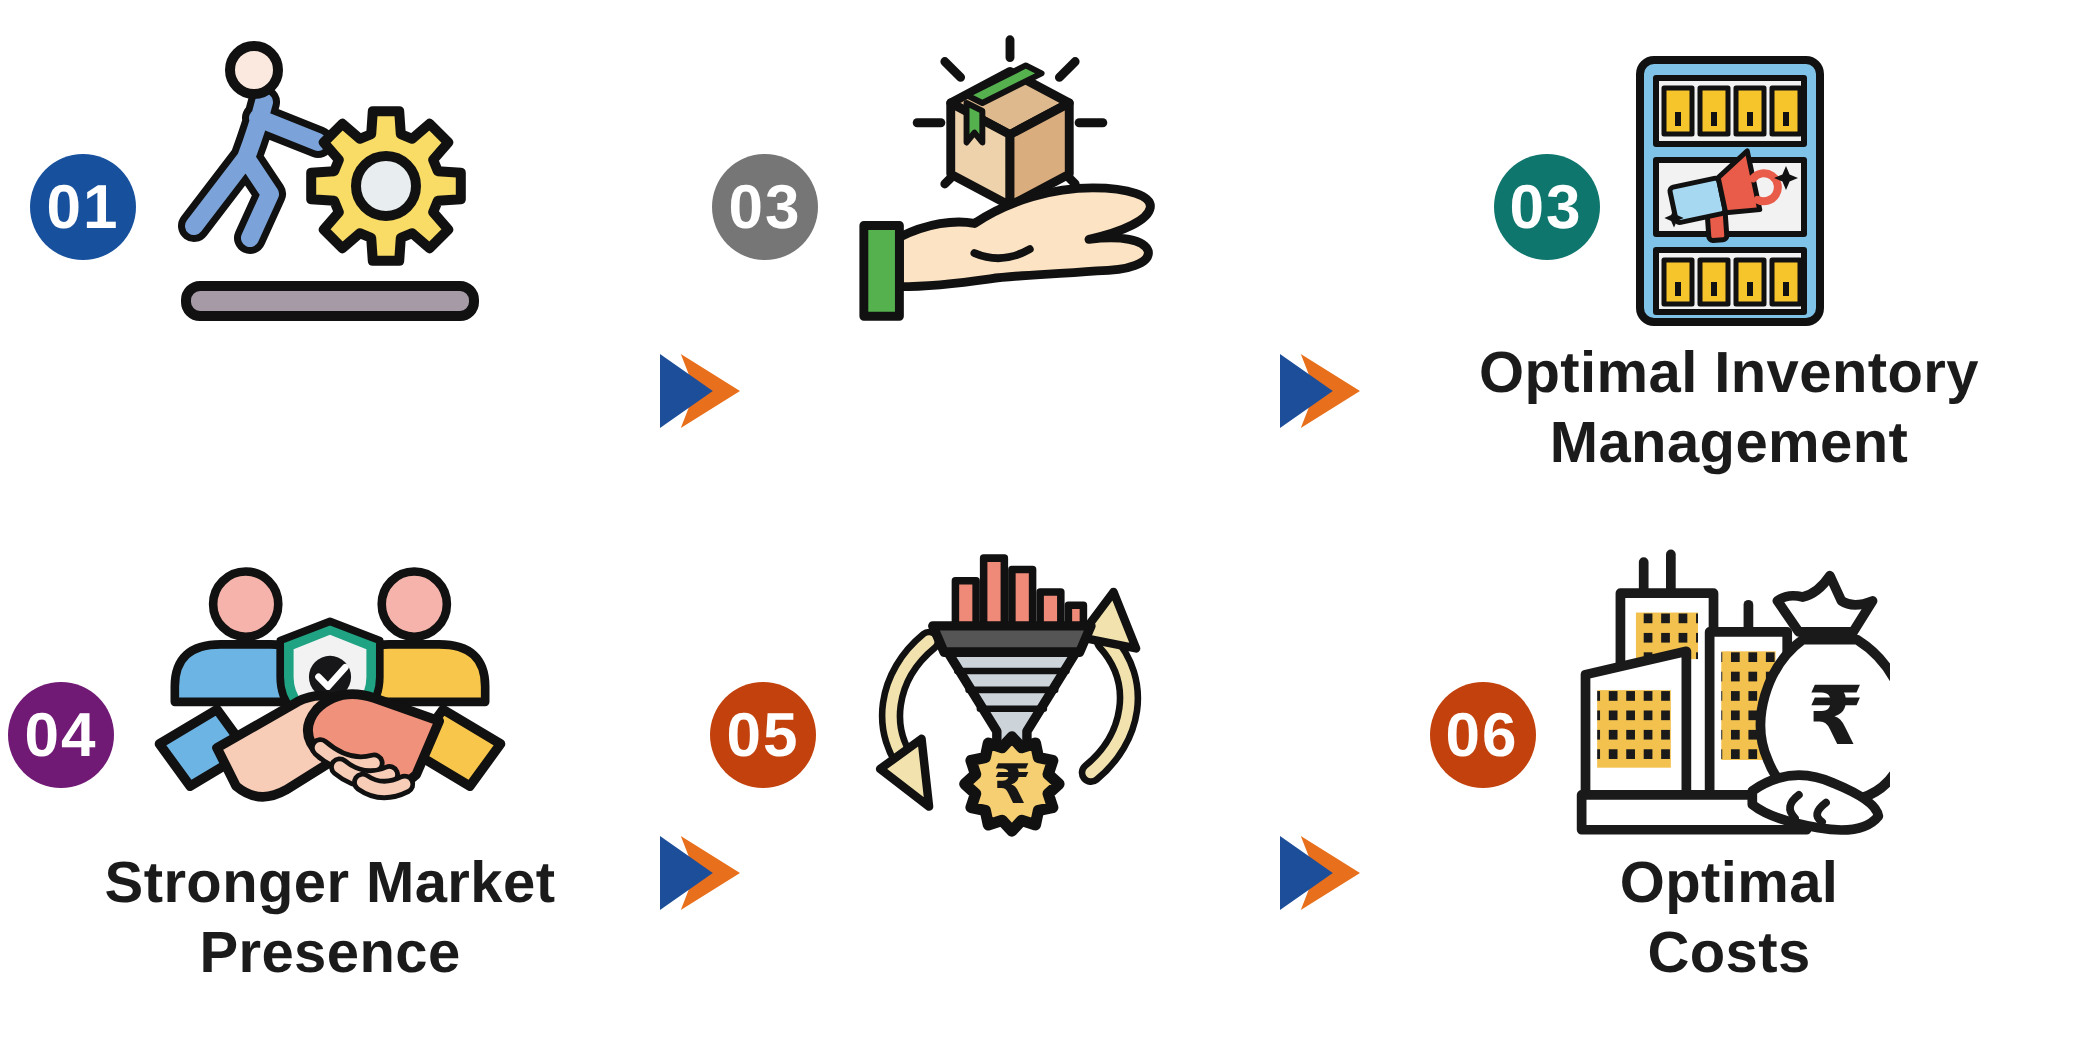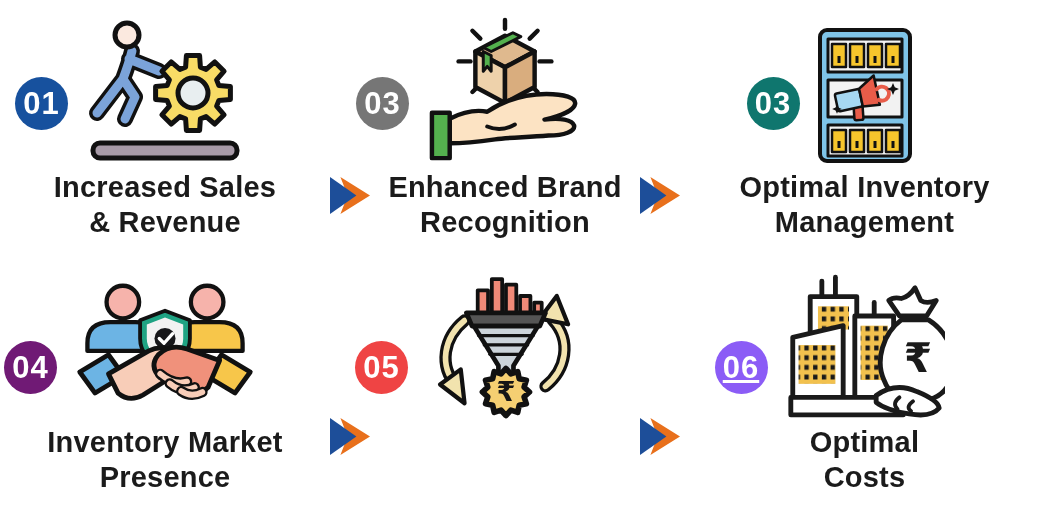--- a/index.html
+++ b/index.html
@@ -53,22 +53,20 @@
           <path d="M47,36 C44,48 41,56 38,64 M44,44 L74,56 M38,64 L12,98 M38,64 L50,82 L40,104" fill="none" stroke="#111" stroke-width="16"></path>
           <path d="M47,36 C44,48 41,56 38,64 M44,44 L74,56 M38,64 L12,98 M38,64 L50,82 L40,104" fill="none" stroke="#7ba3d9" stroke-width="9"></path>
           <circle cx="42" cy="20" r="12" fill="#fbe9df" stroke="#111" stroke-width="5"></circle>
           <g transform="translate(108,78)">
             <path d="M25.9,-7.4 L37.4,-6.6 L37.4,6.6 L25.9,7.4 L23.6,13.1 L31.1,21.8 L21.8,31.1 L13.1,23.6 L7.4,25.9 L6.6,37.4 L-6.6,37.4 L-7.4,25.9 L-13.1,23.6 L-21.8,31.1 L-31.1,21.8 L-23.6,13.1 L-25.9,7.4 L-37.4,6.6 L-37.4,-6.6 L-25.9,-7.4 L-23.6,-13.1 L-31.1,-21.8 L-21.8,-31.1 L-13.1,-23.6 L-7.4,-25.9 L-6.6,-37.4 L6.6,-37.4 L7.4,-25.9 L13.1,-23.6 L21.8,-31.1 L31.1,-21.8 L23.6,-13.1 Z" fill="#f8dc66" stroke="#111" stroke-width="5"></path>
             <circle cx="0" cy="0" r="15" fill="#e8eef0" stroke="#111" stroke-width="5"></circle>
           </g>
         </g>
       </svg>
     </div>
-    <div class="label">Increased Sales
-&amp; Revenue</div>
   </div>
 
   <div class="arrow-cell r1">
     <div class="arrow">
       <div class="part-orange" style="background: rgb(232, 112, 28);"></div>
       <div class="part-blue" style="background: rgb(29, 78, 153);"></div>
     </div>
   </div>
 
   <div class="item r1">
@@ -92,22 +90,20 @@
           <polygon points="50,34 80,50 80,86 50,70" fill="#eed2ab" stroke="#111" stroke-width="4.5"></polygon>
           <polygon points="80,50 110,34 110,70 80,86" fill="#d9ad7e" stroke="#111" stroke-width="4.5"></polygon>
           <polygon points="58,30 88,15 96,19 66,34" fill="#54b14e" stroke="#111" stroke-width="3"></polygon>
           <polygon points="58,34 66,38 66,54 62,49 58,54" fill="#54b14e" stroke="#111" stroke-width="3"></polygon>
           <path d="M24,102 C38,95 52,93 62,95 C80,83 102,77 122,77 C140,77 152,81 151,87 C150,93 138,99 120,103 C136,101 148,103 150,109 C151,115 140,119 124,119 C100,121 84,121 70,123 C56,125 40,127 24,127 Z" fill="#fce3c3" stroke="#111" stroke-width="4.5"></path>
           <path d="M62,110 q14,6 28,-2" fill="none" stroke="#111" stroke-width="4"></path>
           <rect x="6" y="96" width="18" height="46" fill="#54b14e" stroke="#111" stroke-width="4.5"></rect>
         </g>
       </svg>
     </div>
-    <div class="label">Enhanced Brand
-Recognition</div>
   </div>
 
   <div class="arrow-cell r1">
     <div class="arrow">
       <div class="part-orange" style="background: rgb(232, 112, 28);"></div>
       <div class="part-blue" style="background: rgb(29, 78, 153);"></div>
     </div>
   </div>
 
   <div class="item r1">
@@ -181,34 +177,34 @@
           <path d="M152,86 L118,74 Q100,68 88,80 Q78,92 90,104 L116,118 Q130,124 140,114 Z" fill="#f0917b" stroke="#111" stroke-width="5"></path>
           <path d="M90,100 Q104,112 118,108" fill="none" stroke="#111" stroke-width="11"></path>
           <path d="M90,100 Q104,112 118,108" fill="none" stroke="#f8cdb8" stroke-width="6"></path>
           <path d="M100,110 Q112,120 126,114" fill="none" stroke="#111" stroke-width="11"></path>
           <path d="M100,110 Q112,120 126,114" fill="none" stroke="#f8cdb8" stroke-width="6"></path>
           <path d="M112,118 Q122,125 134,119" fill="none" stroke="#111" stroke-width="11"></path>
           <path d="M112,118 Q122,125 134,119" fill="none" stroke="#f8cdb8" stroke-width="6"></path>
         </g>
       </svg>
     </div>
-    <div class="label">Inventory Market
+    <div class="label">Stronger Market
 Presence</div>
   </div>
 
   <div class="arrow-cell r2">
     <div class="arrow">
       <div class="part-orange" style="background: rgb(232, 112, 28);"></div>
       <div class="part-blue" style="background: rgb(29, 78, 153);"></div>
     </div>
   </div>
 
   <div class="item r2">
     <div class="icon-row">
-      <div class="badge" style="background: #ef4444;">
+      <div class="badge" style="background: #c2410c;">
         <span>05</span>
       </div>
       <svg width="160" height="152" viewBox="0 0 170 158">
         <g stroke-linecap="round" stroke-linejoin="round">
           <g fill="#f08a78" stroke="#111" stroke-width="4">
             <rect x="56" y="22" width="11" height="24"></rect>
             <rect x="71" y="10" width="11" height="36"></rect>
             <rect x="86" y="16" width="11" height="30"></rect>
             <rect x="101" y="28" width="11" height="18"></rect>
             <rect x="116" y="35" width="8" height="11"></rect>
@@ -235,21 +231,21 @@
 
   <div class="arrow-cell r2">
     <div class="arrow">
       <div class="part-orange" style="background: rgb(232, 112, 28);"></div>
       <div class="part-blue" style="background: rgb(29, 78, 153);"></div>
     </div>
   </div>
 
   <div class="item r2">
     <div class="icon-row">
-      <div class="badge" style="background: #8b5cf6; text-decoration: underline;">
+      <div class="badge" style="background: #c2410c;">
         <span>06</span>
       </div>
       <svg width="160" height="146" viewBox="0 0 165 148">
         <defs>
           <pattern id="winpat" width="9" height="10" patternUnits="userSpaceOnUse">
             <rect width="9" height="10" fill="#f2c14e"></rect>
             <rect x="2" y="2.5" width="4.5" height="5" fill="#1a1a1a"></rect>
           </pattern>
         </defs>
         <g stroke-linecap="round" stroke-linejoin="round">

